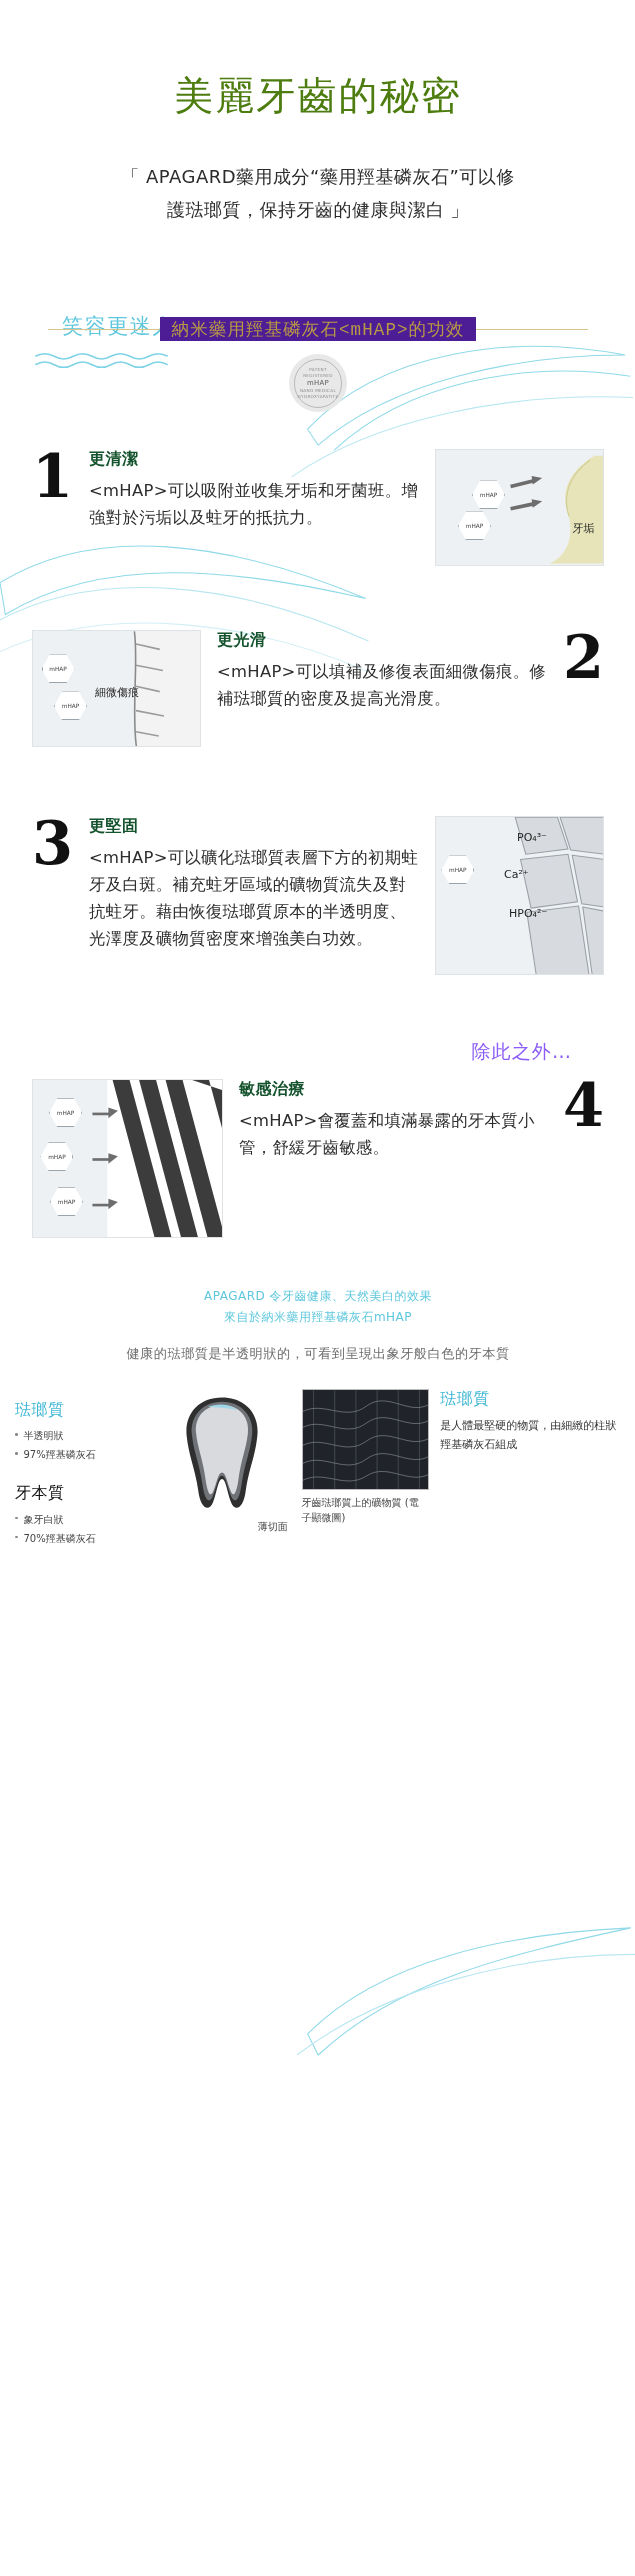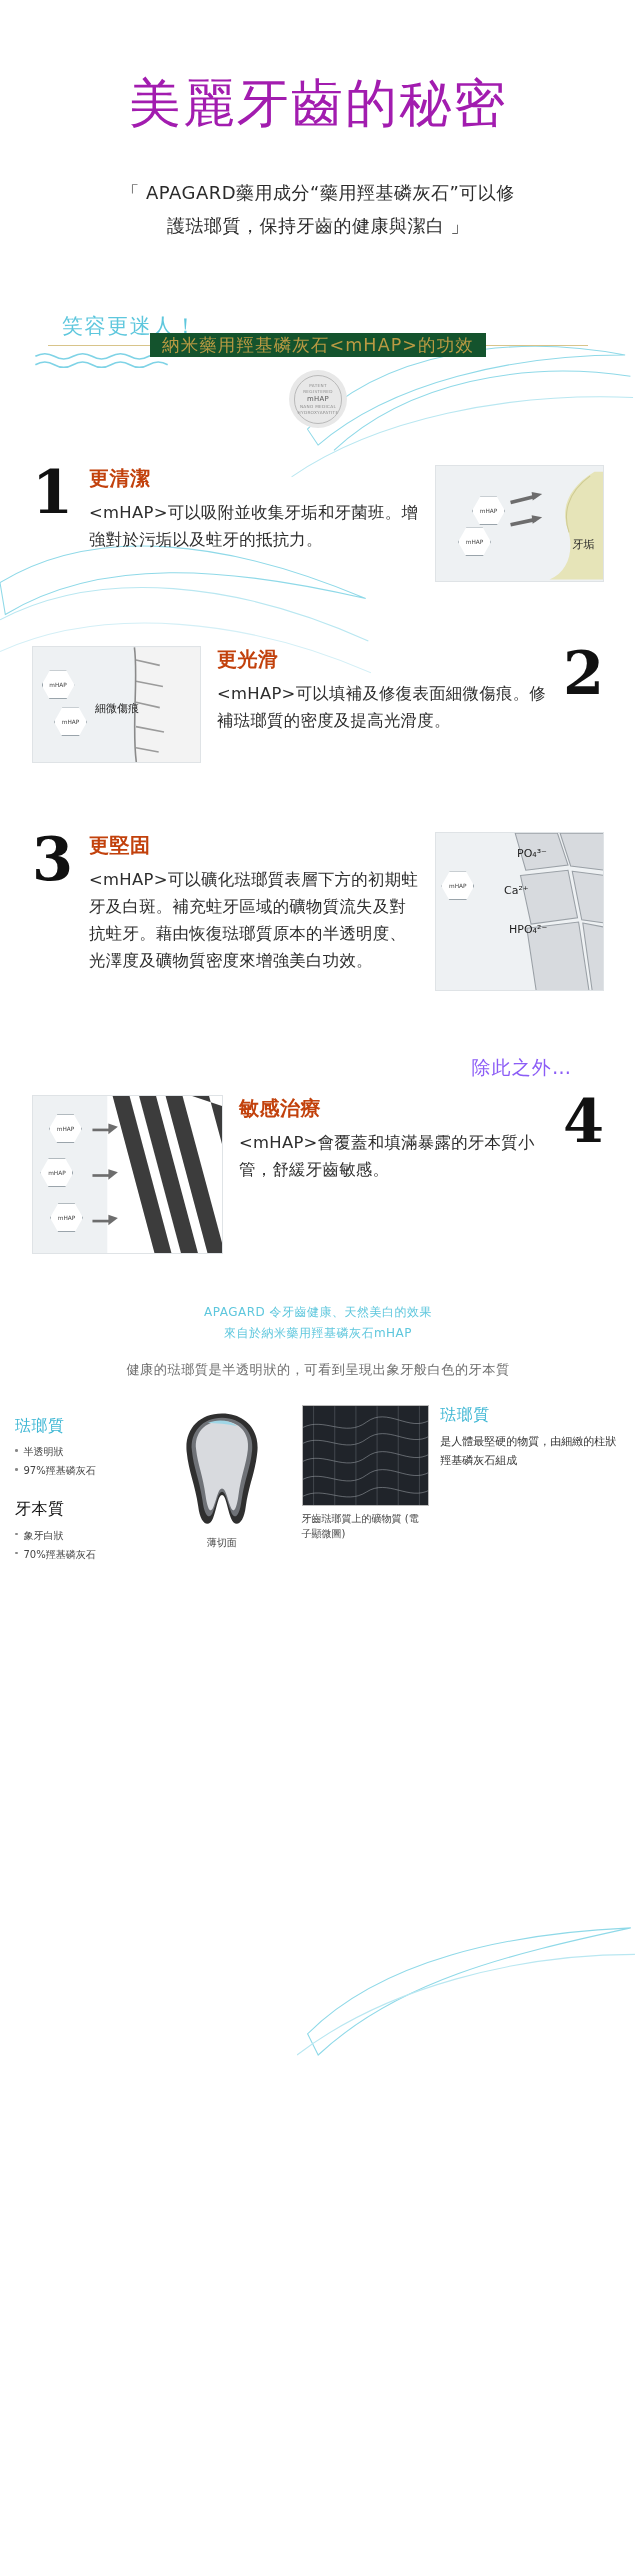--- a/index.html
+++ b/index.html
@@ -9,23 +9,23 @@
     background:#ffffff;
     font-family:"DejaVu Sans", "Liberation Sans", sans-serif;
     color:#333;
   }
   .page { position:relative; width:636px; min-height:2576px; overflow:hidden; }
 
   
   .hero { position:relative; padding-top:69px; text-align:center; }
   .hero h1 {
     margin:0;
-    font-size:52px;
+    font-size:39px;
     letter-spacing:2.1px;
-    color:#a21caf;
+    color:#4d7c0f;
     font-weight:400;
     font-family:"DejaVu Serif","Liberation Serif",serif;
   }
   .hero .sub {
     margin-top:13.8px;
     font-size:24px;
     color:#5ec7dd;
     letter-spacing:1.6px;
     font-family:"DejaVu Serif","Liberation Serif",serif;
   }
@@ -57,25 +57,26 @@
     text-align:center;
   }
   .section-title-wrap .line {
     position:absolute;
     left:48px; right:48px; top:50%;
     height:0.5px; background:#d8c48a;
   }
   .section-title {
     position:relative;
     display:inline-block;
-    background:#14532d;
+    background:#4c1d95;
     padding:0 11.7px;
     font-size:17.5px;
     color:#b99a43;
     letter-spacing:1.1px;
+    font-family:Liberation Mono, monospace;
   }
   .seal {
     display:block;
     margin:13.8px auto 0;
     width:58px; height:58px;
     border-radius:50%;
     background:#e8e8e8;
     position:relative;
   }
   .seal .seal-inner {
@@ -97,23 +98,23 @@
     font-size:59px;
     line-height:0.8;
     font-weight:700;
     color:#111;
     font-family:"DejaVu Serif","Liberation Serif",serif;
     padding-top:3.2px;
   }
   .ftext { flex:1; }
   .ftext h3 {
     margin:0 0 6.4px 0;
-    font-size:20px;
+    font-size:16px;
     font-weight:700;
-    color:#c2410c;
+    color:#14532d;
     letter-spacing:0.5px;
   }
   .ftext p {
     margin:0;
     font-size:16.4px;
     line-height:1.65;
     color:#2d2d2d;
     letter-spacing:0.3px;
   }
   .fig {
@@ -184,21 +185,21 @@
   .bullets { margin:5.3px 0 0 0; padding:0; list-style:none; }
   .bullets li {
     font-size:10px; color:#444; line-height:1.9;
     padding-left:8.5px; position:relative;
   }
   .bullets li:before {
     content:""; position:absolute; left:0; top:6.9px;
     width:2.6px;height:2.6px;border-radius:50%;background:#888;
   }
   .tooth-box { width:132px; height:127px; position:relative; }
-  .tooth-cap { text-align:center; font-size:10px; color:#444; margin-top:3.2px; }
+  .tooth-cap { text-align:right; font-size:10px; color:#444; margin-top:3.2px; }
   .sem {
     width:127px; height:101px;
     background:#2b2b2b; border:0.5px solid #bbb; position:relative; overflow:hidden;
   }
   .sem-cap { font-size:10px; color:#444; line-height:1.5; margin-top:4.2px; width:127px;}
   .right-text { flex:1; }
   .right-text .lbl-blue { display:block; }
   .right-text p { font-size:11px; color:#333; line-height:1.75; margin:5.3px 0 0; }
 </style>
 </head>

